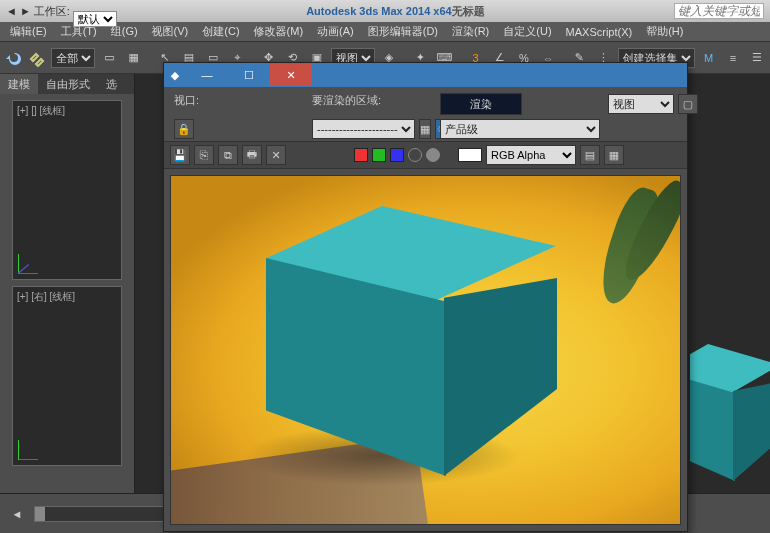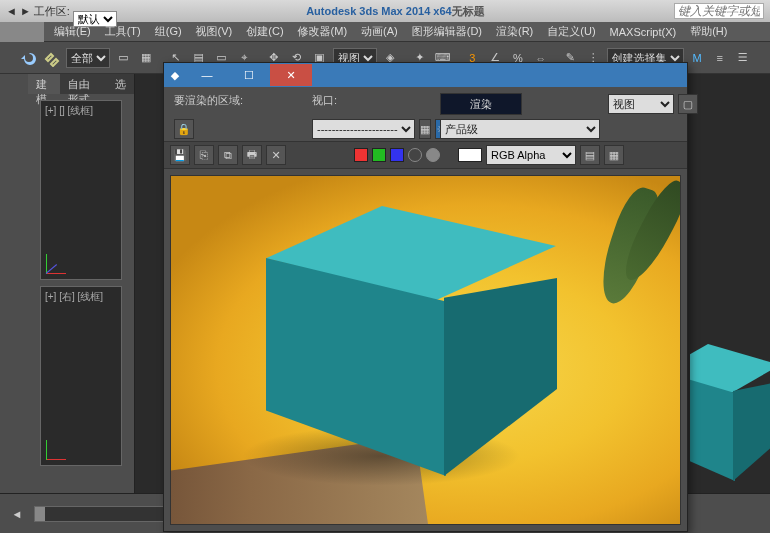--- a/index.html
+++ b/index.html
@@ -5,29 +5,29 @@
 * { margin: 0; padding: 0; box-sizing: border-box; font-family: "Microsoft YaHei", sans-serif; font-size: 11px; }
 body { background: #888; width: 770px; height: 533px; overflow: hidden; position: relative; }
 
 .titlebar { height: 22px; background: linear-gradient(#d9d9d9,#bcbcbc); display: flex; align-items: center; padding: 0 6px; color: #333; }
 .titlebar .ws { display: flex; align-items: center; gap: 3px; }
 .titlebar .ws select { height: 16px; font-size: 11px; background: #fff; border: 1px solid #888; margin-top: 16px; }
 .titlebar .ttl { flex: 1; text-align: center; color: #2860a0; font-weight: bold; }
 .titlebar .ttl .sub { color: #555; font-weight: bold; }
 .titlebar .srch { width: 90px; height: 16px; font-size: 12px; font-style: italic; color: #888; padding: 0 3px; background:#fff; border:1px solid #aaa;}
 
-.menubar { height: 20px; background: #5a5a5a; color: #ddd; display: flex; align-items: center; padding: 0 4px; gap: 2px; border-bottom:1px solid #333;margin-left:44px;}
+.menubar { height: 20px; background: #5a5a5a; color: #ddd; display: flex; align-items: center; padding: 0 4px; gap: 2px; border-bottom:1px solid #333;}
 .menubar span { padding: 2px 6px; cursor: default; }
 
-.toolbar1 { height: 32px; background: #4d4d4d; display: flex; align-items: center; padding: 0 18px; gap: 4px; border-bottom:1px solid #333;}
+.toolbar1 { height: 32px; background: #4d4d4d; display: flex; align-items: center; padding: 0 3px; gap: 4px; border-bottom:1px solid #333;}
 .tb-ico { width: 26px; height: 26px; display:flex; align-items:center; justify-content:center; color:#ccc; border:1px solid transparent; }
 .tb-select { height: 20px; background: #333; color: #ddd; border: 1px solid #666; font-size:11px; }
 .sep{width:4px;}
 
-.left-panel { position: absolute; left: 0; top: 74px; width: 135px; bottom: 4px; background: #4d4d4d; border-right:1px solid #222;padding-left:28px;}
+.left-panel { position: absolute; left: 0; top: 74px; width: 135px; bottom: 4px; background: #4d4d4d; border-right:1px solid #222;}
 .left-tabs{height:20px;display:flex;background:#3a3a3a;color:#ccc;}
 .left-tabs span{padding:3px 8px;}
 .left-tabs .on{background:#555;}
 .left-sub{height:18px;background:#444;color:#aaa;padding:2px 6px;border-bottom:1px solid #333;}
 .vp-mini{margin:6px 12px;height:180px;background:#2a2a2a;border:1px solid #666;position:relative;}
 .vp-label{position:absolute;top:3px;left:4px;color:#aaa;font-size:10px;}
 .axis{position:absolute;bottom:5px;left:5px;width:30px;height:30px;}
 .axis .x{position:absolute;bottom:0;left:0;width:20px;height:1px;background:#d33;}
 .axis .y{position:absolute;bottom:0;left:0;width:1px;height:20px;background:#3c3;}
 .axis .z{position:absolute;bottom:0;left:0;width:14px;height:1px;background:#55d;transform:rotate(-40deg);transform-origin:left;}
@@ -208,22 +208,22 @@
 
 <div class="render-dlg">
   <div class="dlg-title">
     <div class="dlg-ico">◆</div>
     <div class="dlg-btn dlg-min">—</div>
     <div class="dlg-btn dlg-max">☐</div>
     <div class="dlg-btn dlg-close">✕</div>
   </div>
 
   <div class="dlg-opts">
+    <div class="dlg-lbl">视口:</div>
     <div class="dlg-lbl">要渲染的区域:</div>
-    <div class="dlg-lbl">视口:</div>
     <button class="render-btn">渲染</button>
 
     <div class="dlg-row2">
       <select class="dlg-sel"><option>视图</option></select>
       <div class="mini-btn">▢</div>
     </div>
     <div class="dlg-row2">
       <div class="mini-btn">🔒</div>
     </div>
     <div class="dlg-row2">

